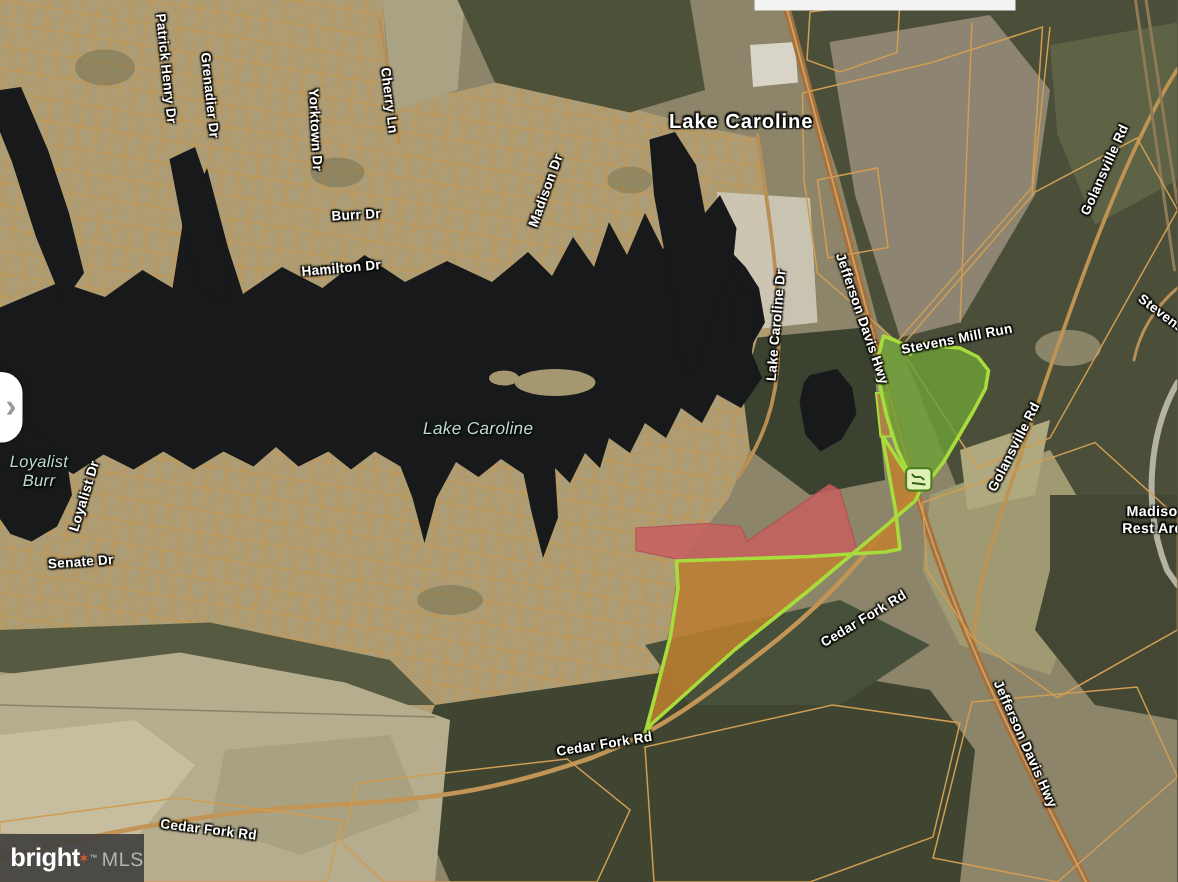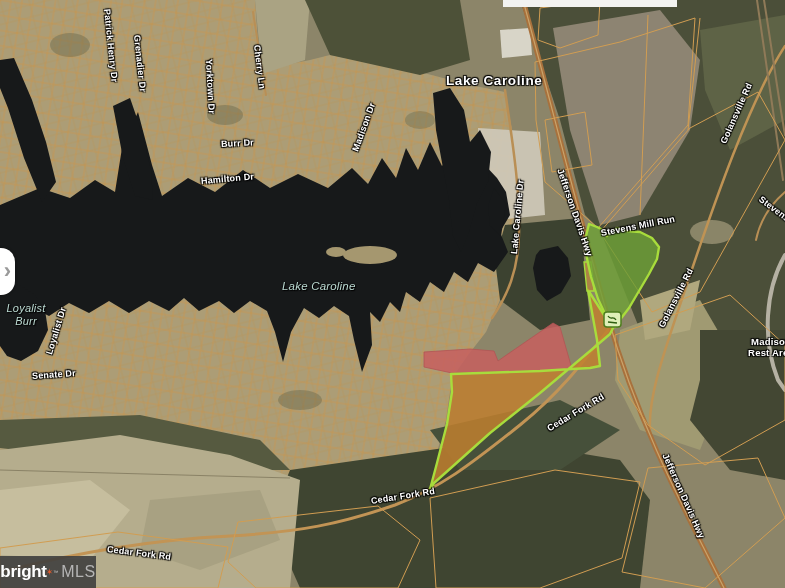--- a/index.html
+++ b/index.html
@@ -12,25 +12,25 @@
                    -1px 1px 1px rgba(0,0,0,.95),1px 1px 1px rgba(0,0,0,.95);}
   .water-lbl{font-style:italic;font-weight:normal;color:#bcdad2;font-size:11.5px;
        text-shadow:0 0 2px #000,1px 1px 1px #000;}
   .town-lbl{font-size:13.5px;letter-spacing:.6px;}
   .two-line{text-align:center;line-height:11px;white-space:normal;}
   #top-strip{position:absolute;left:503px;top:0;width:174px;height:7px;background:#f3f3f1;}
   #next-btn{position:absolute;left:-17px;top:248px;width:32px;height:47px;background:#fff;
             border-radius:14px;box-shadow:0 0 3px rgba(0,0,0,.4);cursor:pointer;}
   #next-btn .chev{position:absolute;right:4px;top:10px;color:#9a9a9a;font-size:22px;font-weight:bold;}
   #logo{position:absolute;left:0;top:556px;width:96px;height:32px;background:rgba(60,60,60,.88);
-        display:flex;align-items:center;justify-content:center;}
+        display:flex;align-items:center;justify-content:flex-end;}
   #logo .b{color:#fff;font-size:17px;font-weight:bold;letter-spacing:-.3px;}
   #logo .star{color:#e05a2b;font-size:9px;vertical-align:6px;margin-left:-1px;}
   #logo .tm{color:#cfcfcf;font-size:5px;vertical-align:8px;}
-  #logo .mls{color:#b5b5b5;font-size:16px;margin-left:3px;letter-spacing:.5px;}
+  #logo .mls{color:#b5b5b5;font-size:13px;margin-left:3px;letter-spacing:.5px;}
 </style>
 </head>
 <body>
 
 <div id="stage">
 
 <svg width="785" height="588" viewBox="0 0 785 588">
   <defs>
     <pattern id="lots" width="11" height="15" patternUnits="userSpaceOnUse" patternTransform="rotate(9)">
       <rect width="11" height="15" fill="none" stroke="#c8964e" stroke-width="0.8"></rect>

